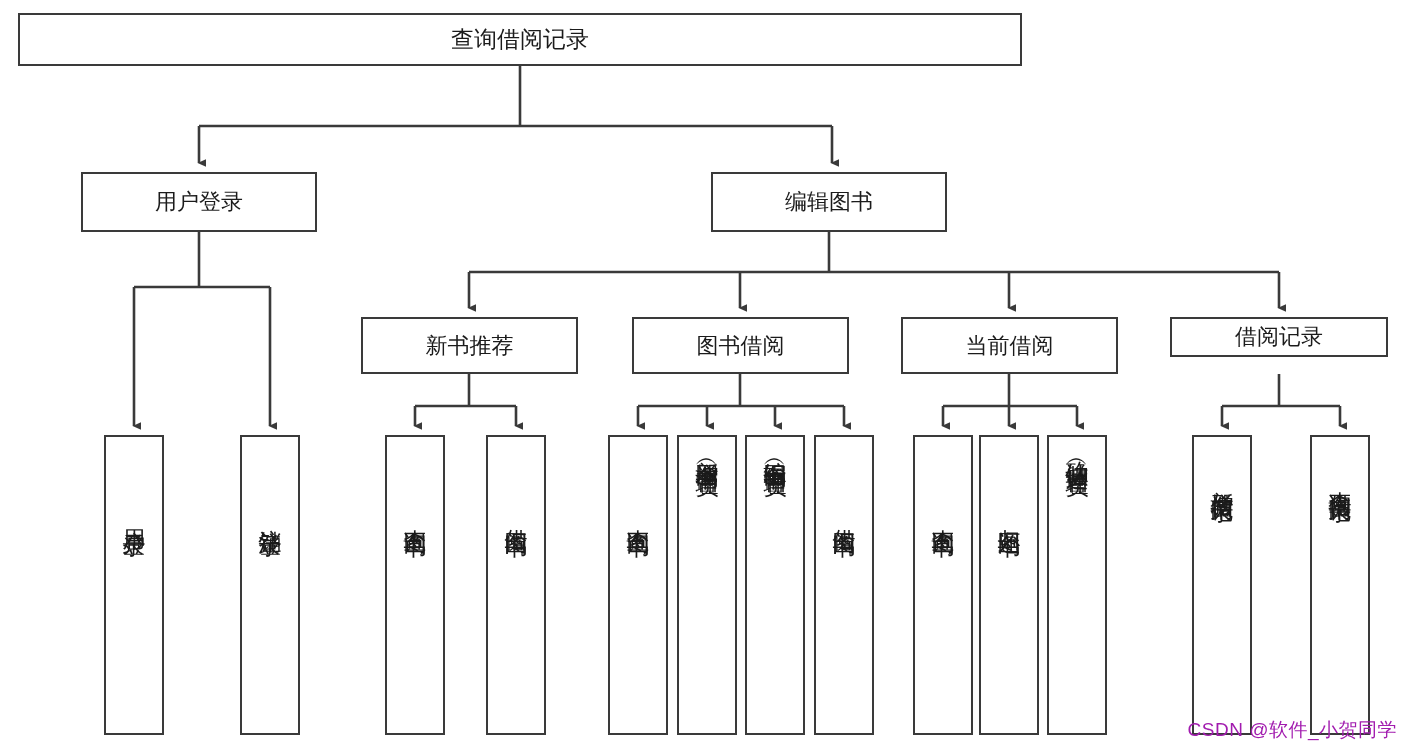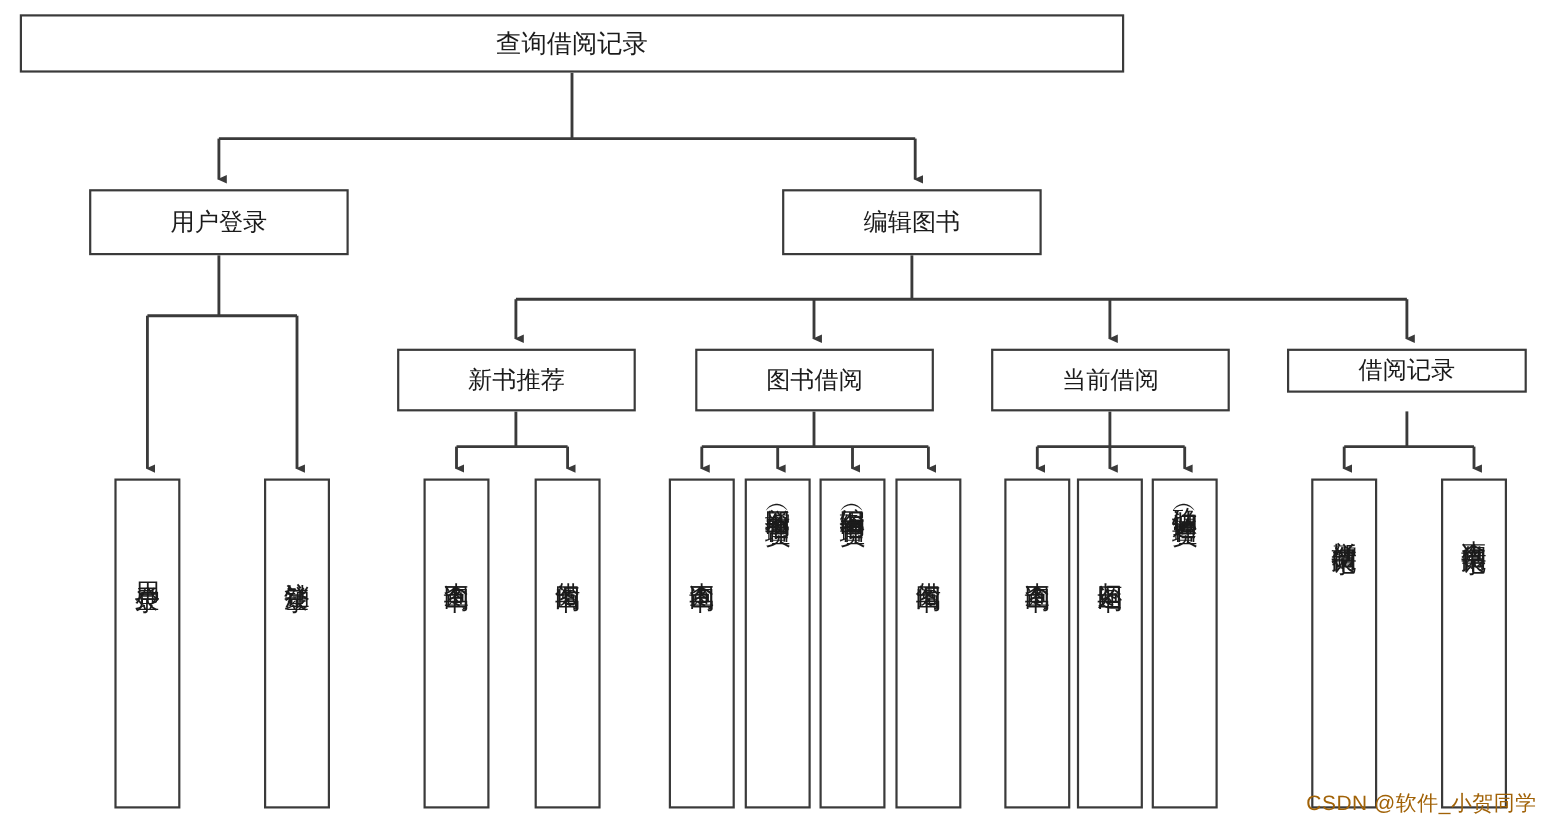--- a/index.html
+++ b/index.html
@@ -57,21 +57,21 @@
     text-orientation: upright;
     letter-spacing: 2px;
     white-space: nowrap;
     line-height: 1;
   }
   .watermark {
     position: absolute;
     right: 8px;
     bottom: 4px;
     font-size: 19px;
-    color: #a16207;
+    color: #a21caf;
     letter-spacing: 0.5px;
     white-space: nowrap;
     z-index: 3;
   }
 </style>
 </head>
 <body>
 
 <div id="canvas">
 

